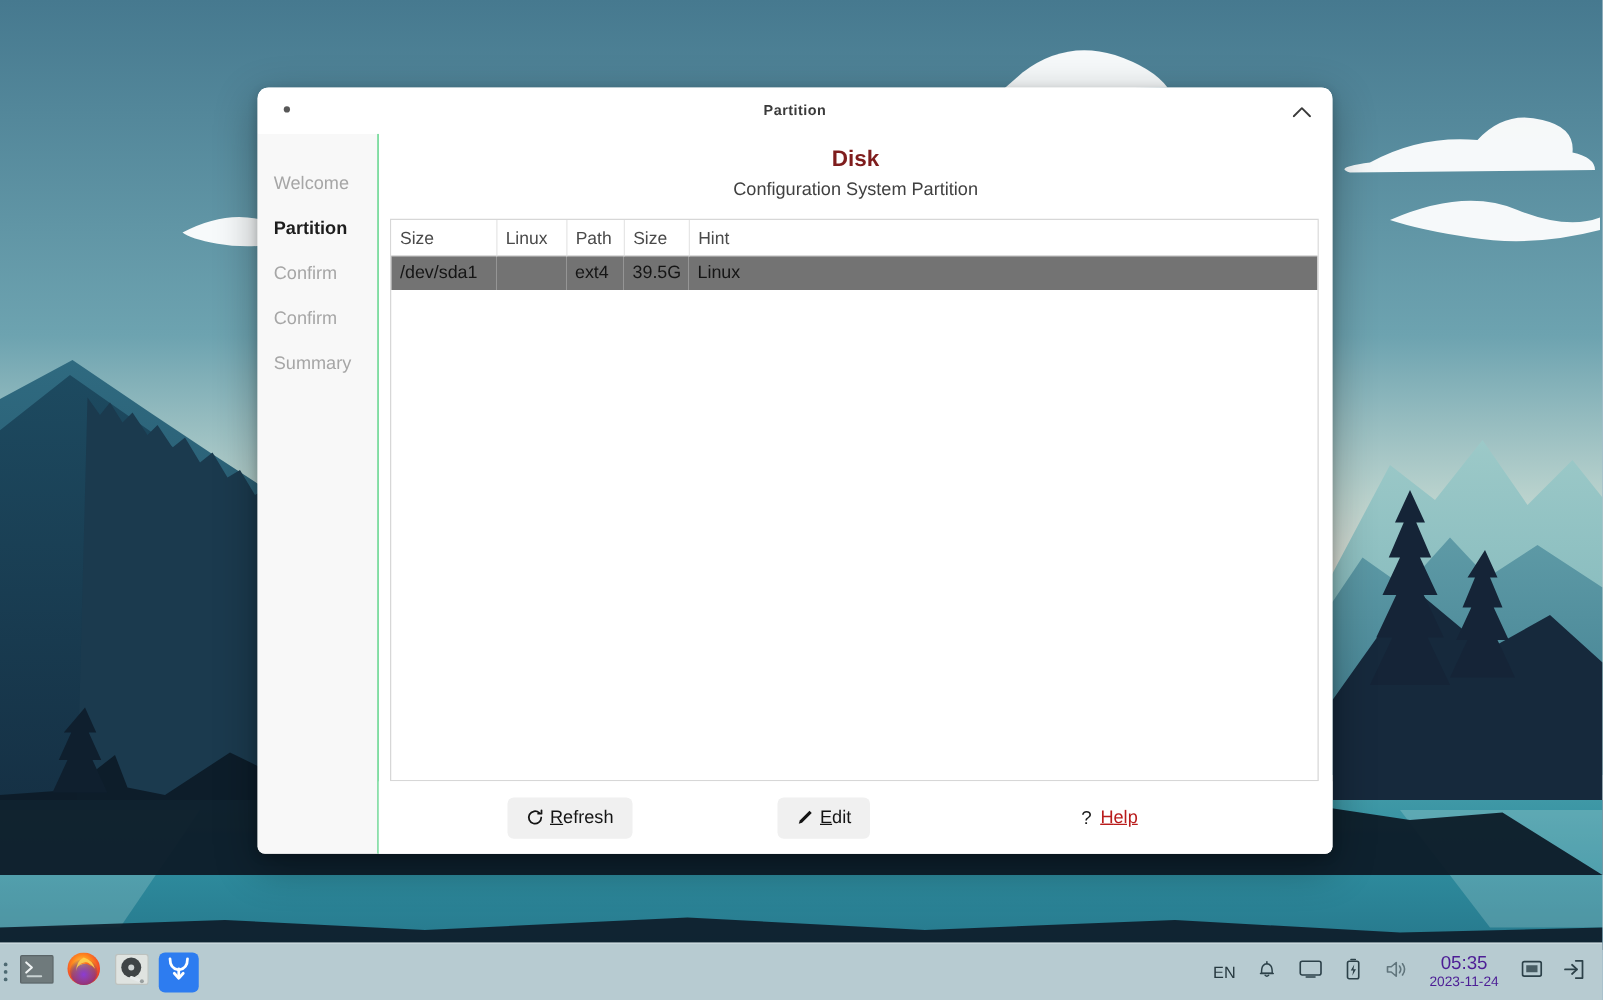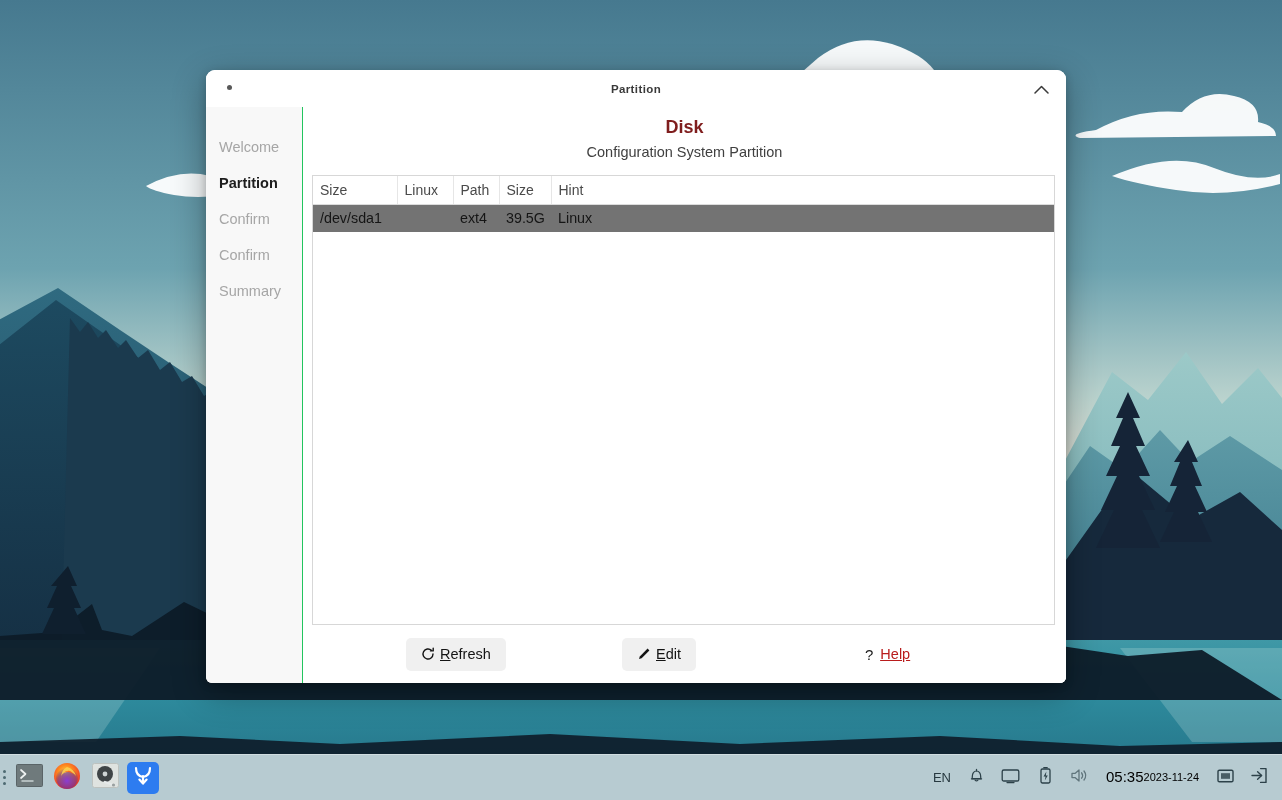--- a/index.html
+++ b/index.html
@@ -187,25 +187,25 @@
     height: 46px;
   }
   .tray-item {
     height: 46px; min-width: 34px;
     display: flex; align-items: center; justify-content: center;
     cursor: pointer; color: #2c4149;
     padding: 0 8px;
   }
   #kbd-layout { font-size: 13px; color: #26383f; font-weight: normal; }
   #clock {
-    display: flex; flex-direction: row;
-    align-items: center; justify-content: space-between;
+    display: flex; flex-direction: column;
+    align-items: center; justify-content: center;
     line-height: 1.12;
     padding: 0 9px; height: 46px; cursor: pointer;
-    color: #000000;
+    color: #4c1d95;
   }
   #clock .t { font-size: 15px; }
   #clock .d { font-size: 11px; }
 </style>
 </head>
 <body>
 
 <div id="wallpaper">
   <svg viewBox="0 0 1282 800" preserveAspectRatio="none" xmlns="http://www.w3.org/2000/svg">
     <defs>

